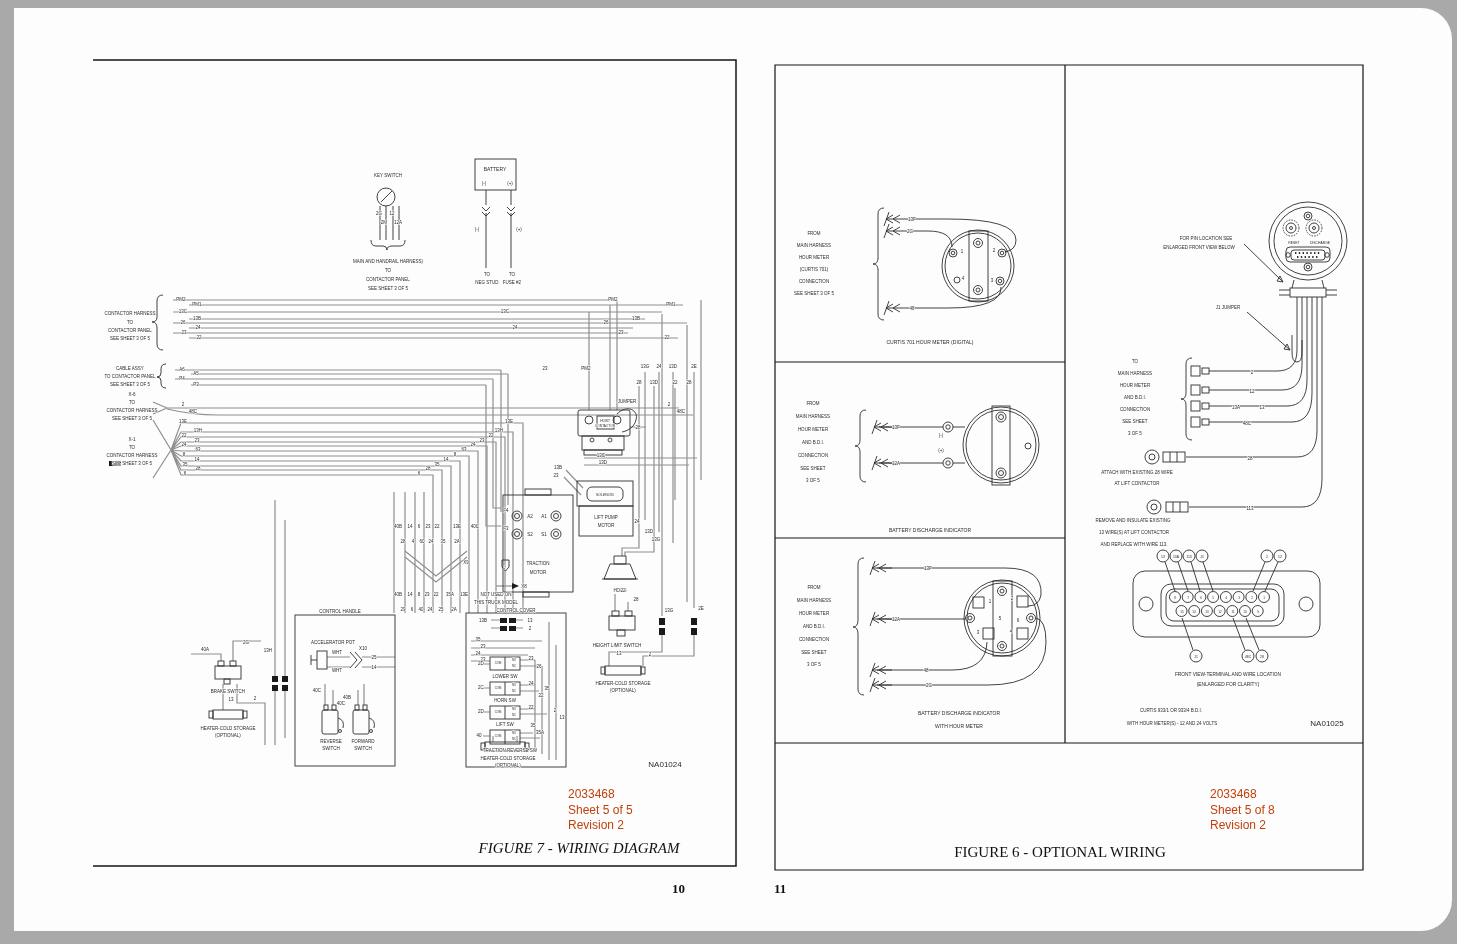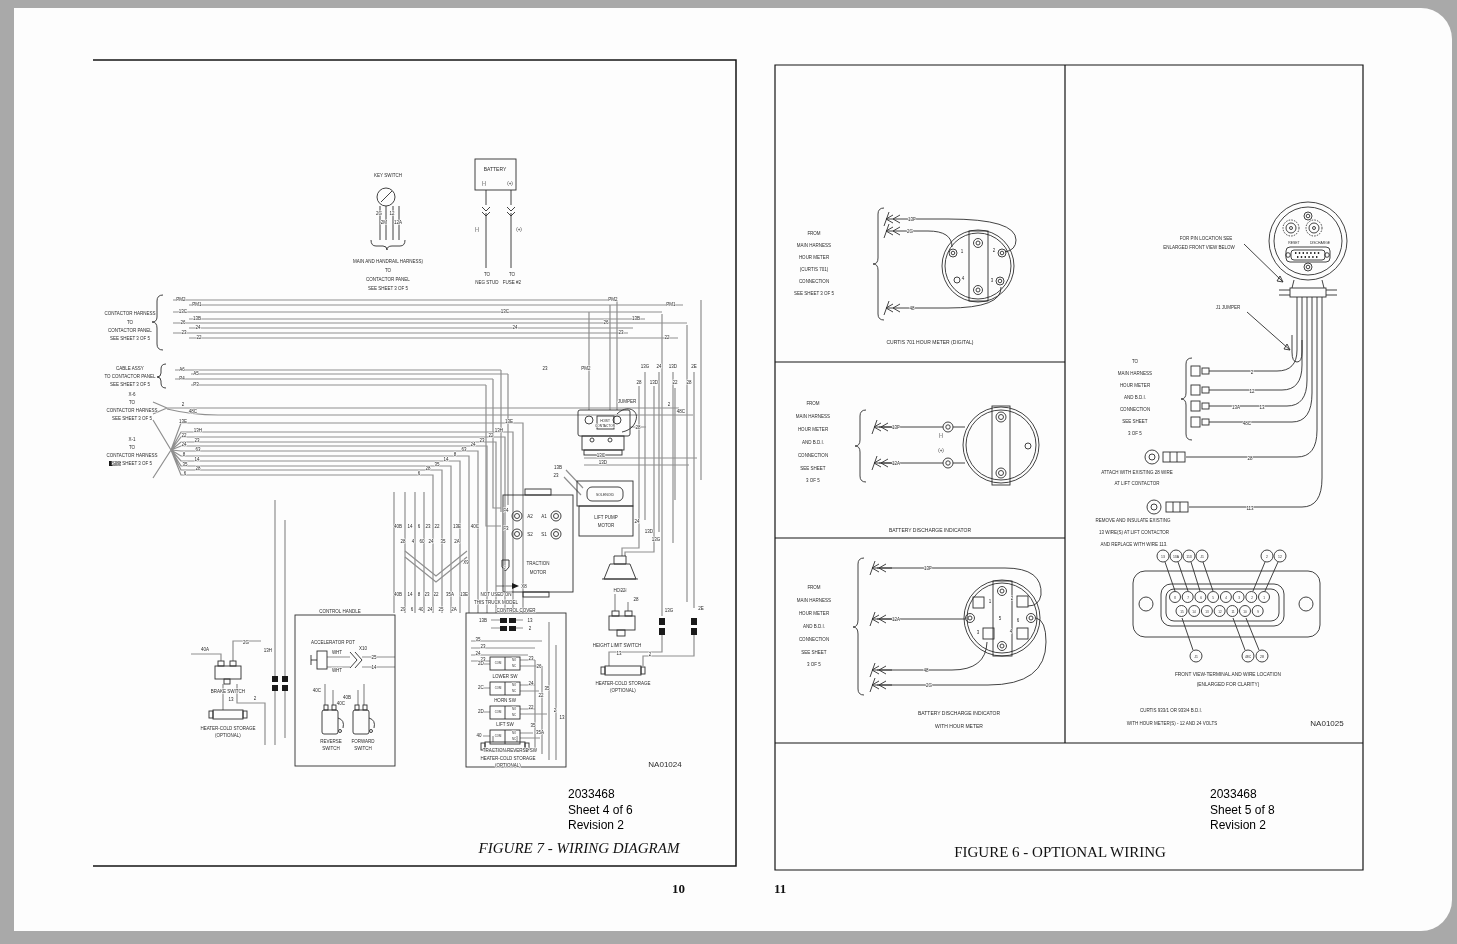--- a/index.html
+++ b/index.html
@@ -12,21 +12,21 @@
   svg{shape-rendering:geometricPrecision;}
   svg text{font-family:"Liberation Sans",sans-serif;fill:#2b2b2b;
            paint-order:stroke;stroke:#fdfdfd;stroke-width:1.2px;stroke-linejoin:round;}
   .frame{stroke:#141414;stroke-width:1.5;fill:none;}
   .frame2{stroke:#141414;stroke-width:1.2;fill:none;}
   .wire{stroke:#8f8f8f;stroke-width:1.2;fill:none;}
   .comp{stroke:#2e2e2e;stroke-width:0.9;fill:none;}
   .fillb{fill:#1a1a1a;stroke:none;}
   .knurl{stroke-dasharray:1.5,1.2;}
   .dots{stroke:#2e2e2e;stroke-width:2;stroke-dasharray:1.4,2.4;fill:none;}
-  .tb{position:absolute;font-size:12px;color:#000000;line-height:15.5px;white-space:nowrap;}
+  .tb{position:absolute;font-size:12px;color:#c2410c;line-height:15.5px;white-space:nowrap;}
   .figcap{position:absolute;font-family:"Liberation Serif",serif;font-size:15px;color:#111;
           white-space:nowrap;transform:translateX(-50%);}
   .pageno{position:absolute;font-family:"Liberation Serif",serif;font-weight:bold;
           font-size:13px;color:#111;}
 </style>
 </head>
 <body>
 
 <div class="viewport">
 
@@ -365,21 +365,21 @@
           <text x="215" y="652" font-size="4.5" text-anchor="middle">13H</text>
           <text x="175" y="693" font-size="4.5" text-anchor="middle">BRAKE SWITCH</text>
           <text x="178" y="701" font-size="4.5" text-anchor="middle">13</text>
           <text x="202" y="700" font-size="4.5" text-anchor="middle">2</text>
           <text x="175" y="730" font-size="4.5" text-anchor="middle">HEATER-COLD STORAGE</text>
           <text x="175" y="737" font-size="4.5" text-anchor="middle">(OPTIONAL)</text>
         </g>
     </svg>
     <div class="tb" style="left:554px;top:779px;">
       <div>2033468</div>
-      <div>Sheet 4 of 6</div>
+      <div>Sheet 5 of 5</div>
       <div>Revision 2</div>
     </div>
     <div class="figcap" style="left:565px;top:832px;font-style:italic;">FIGURE 7 - WIRING DIAGRAM</div>
     <div class="pageno" style="left:658px;top:873px;">10</div>
   </div>
 
   <div class="page right">
     <svg viewBox="741 8 711 923">
       <path class="frame2" d="M775,65H1363V870H775ZM1065,65V743M775,362H1065M775,538H1065M775,743H1363"></path>
       <g class="comp">

